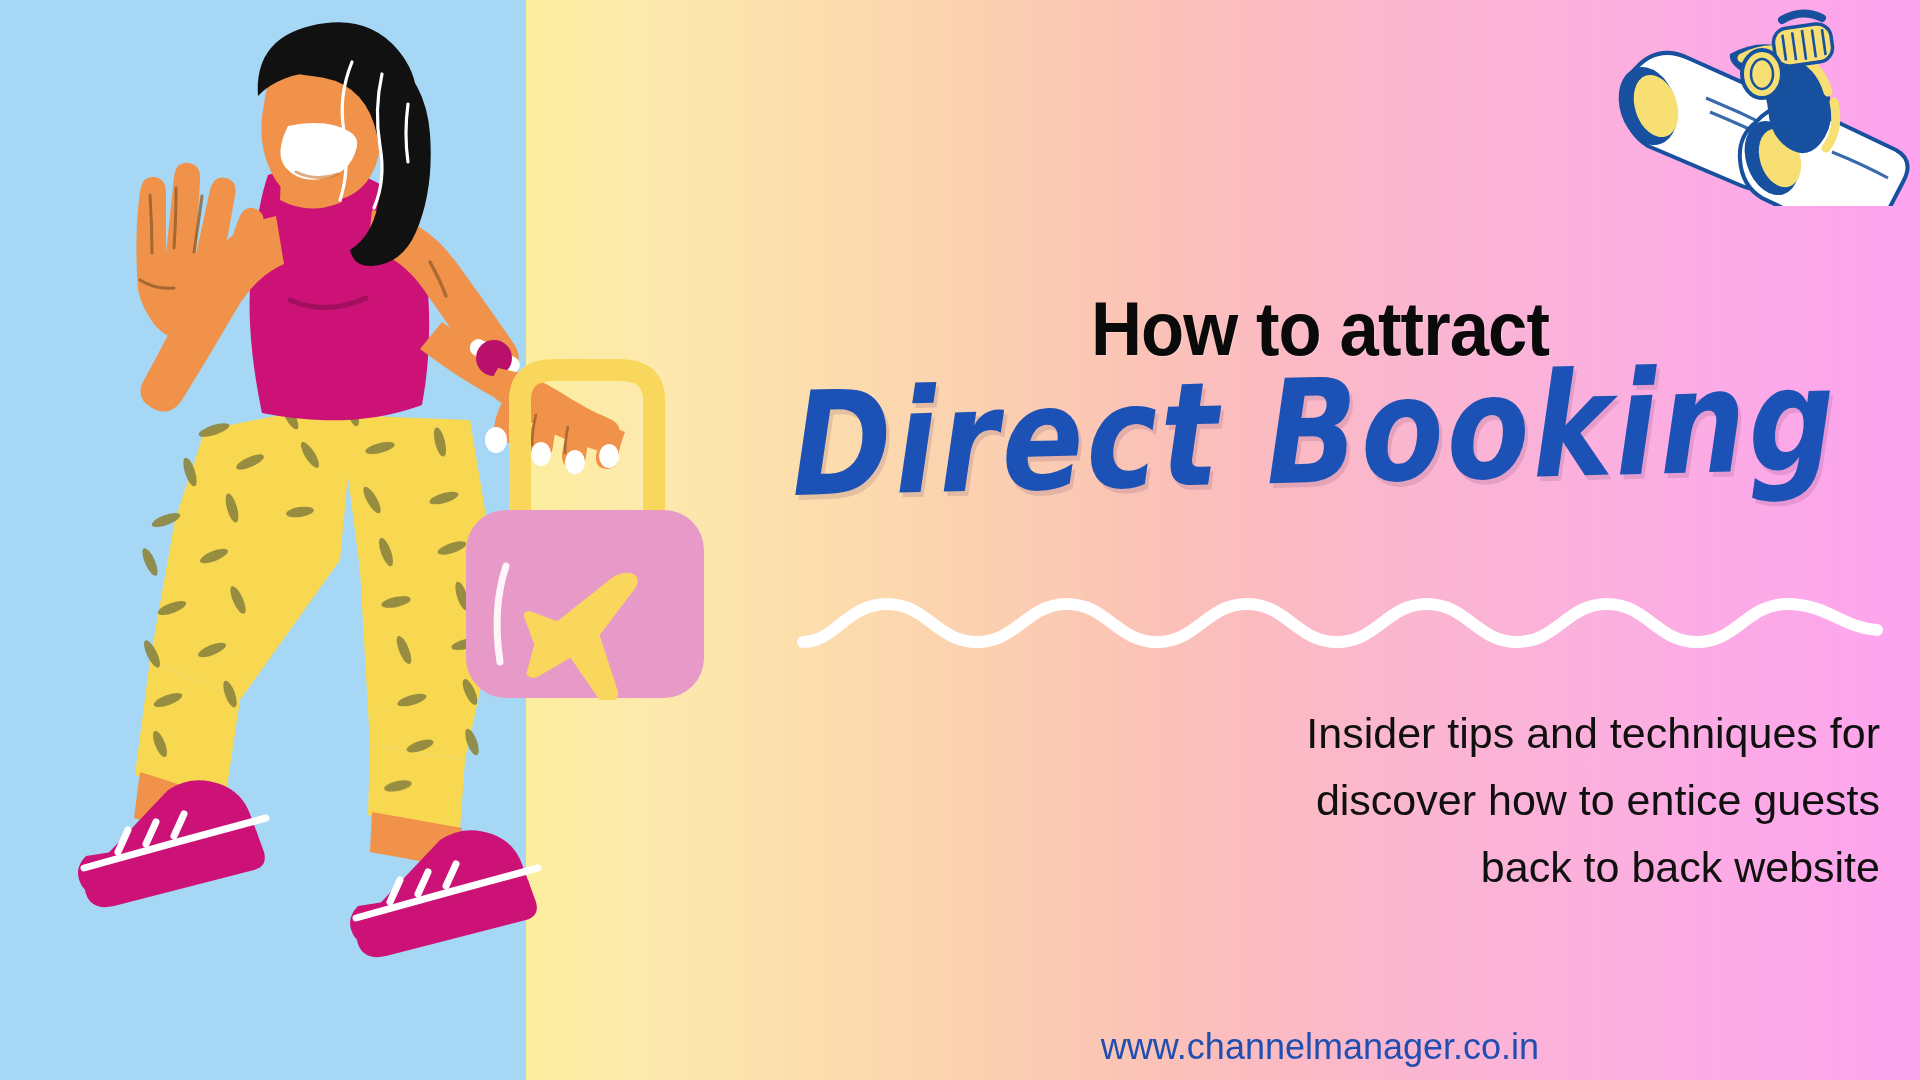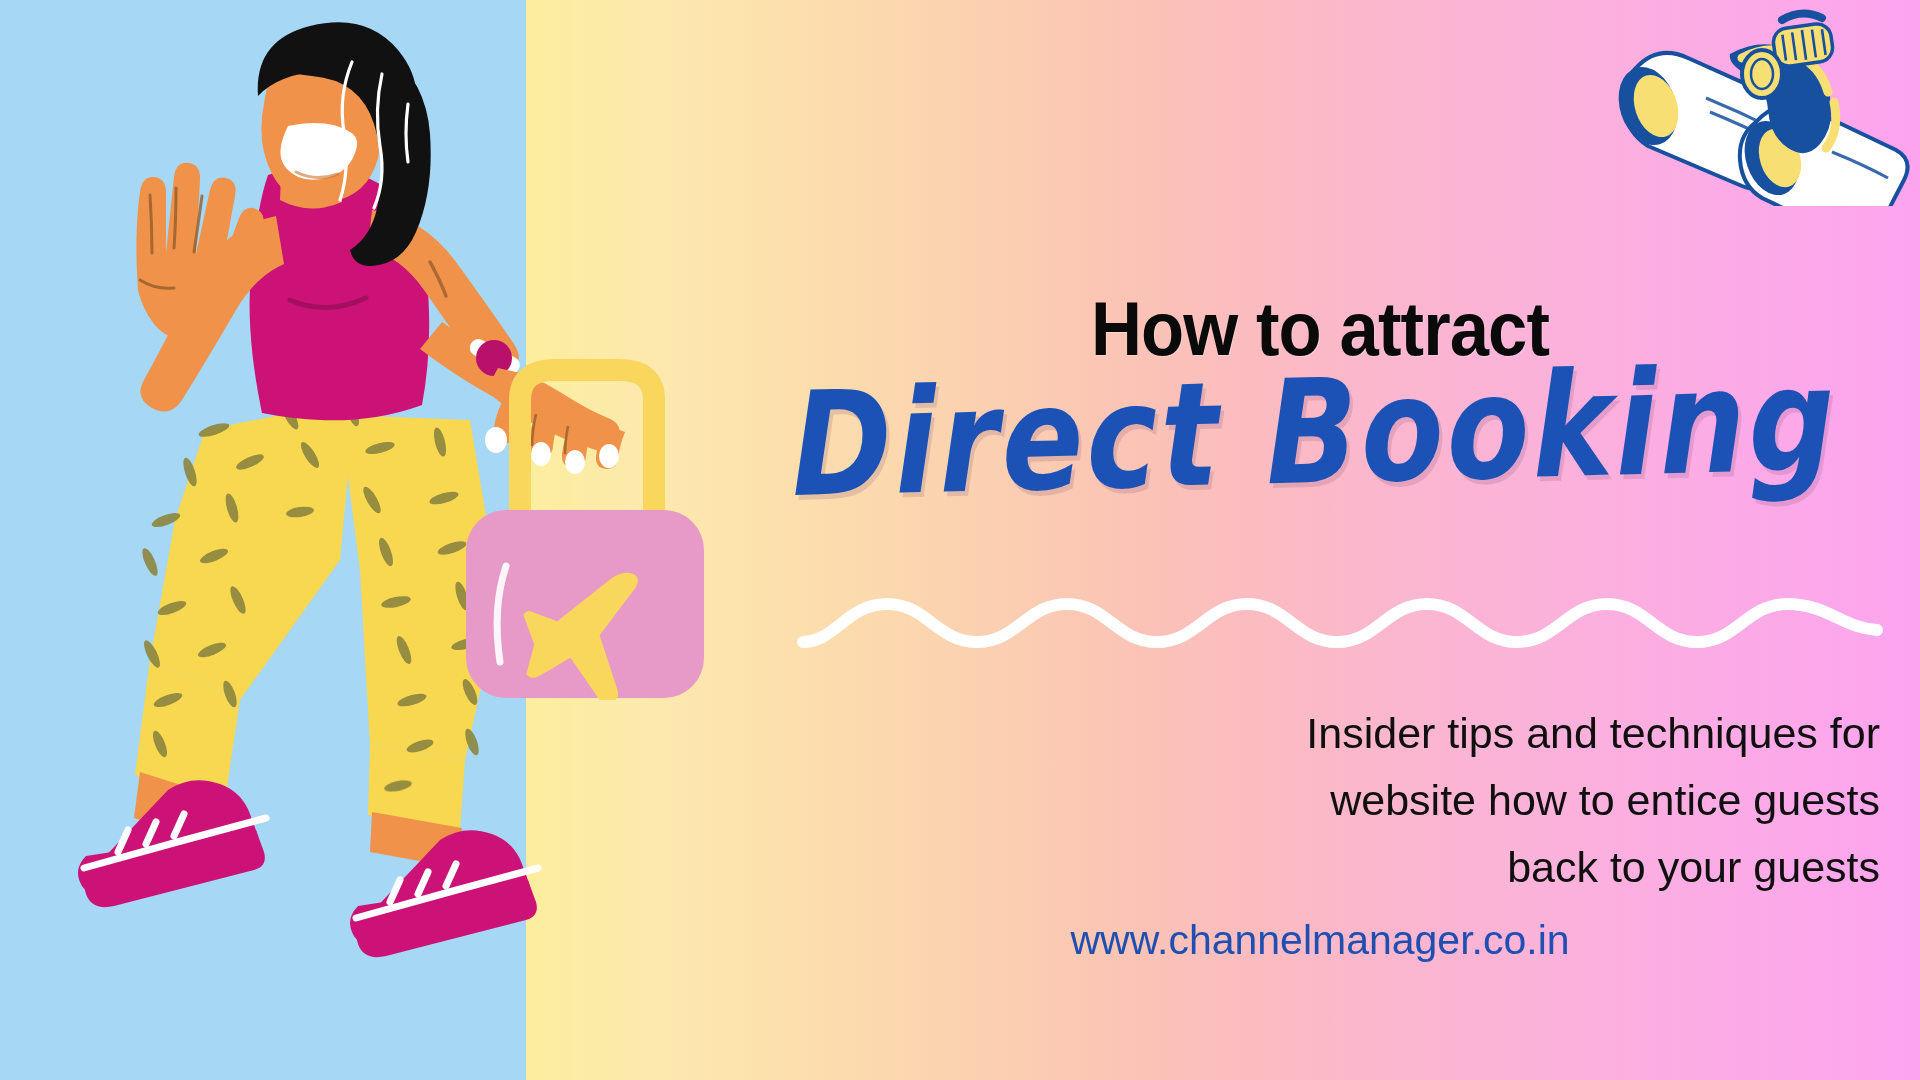--- a/index.html
+++ b/index.html
@@ -105,26 +105,26 @@
     font-family:"Liberation Sans", sans-serif;
     font-weight:normal;
     font-size:43px;
     line-height:67px;
     color:#101010;
   }
   .subtitle span { display:block; }
 
   .url {
     position:absolute;
-    left:0; top:917px;
+    left:0; top:1026px;
     width:1120px;
     text-align:center;
     font-family:"Liberation Sans", sans-serif;
     font-weight:normal;
-    font-size:41px;
+    font-size:36px;
     letter-spacing:0px;
     color:#1f4fb0;
   }
 </style>
 </head>
 <body>
 
 <div id="banner">
 
   <div class="bg-left"></div>
@@ -346,20 +346,20 @@
                  C 672,16 682,54 722,54
                  C 762,54 772,16 812,16
                  C 852,16 862,54 902,54
                  C 942,54 952,16 992,16
                  C 1032,16 1048,40 1082,42" stroke="#ffffff" stroke-width="12" fill="none" stroke-linecap="round"></path>
       </svg>
     </div>
 
     <div class="subtitle">
       <span>Insider tips and techniques for</span>
-      <span>website how to entice guests</span>
-      <span>back to your guests</span>
+      <span>discover how to entice guests</span>
+      <span>back to back website</span>
     </div>
 
     <div class="url">www.channelmanager.co.in</div>
   </div>
 
 </div>
 
 </body></html>

